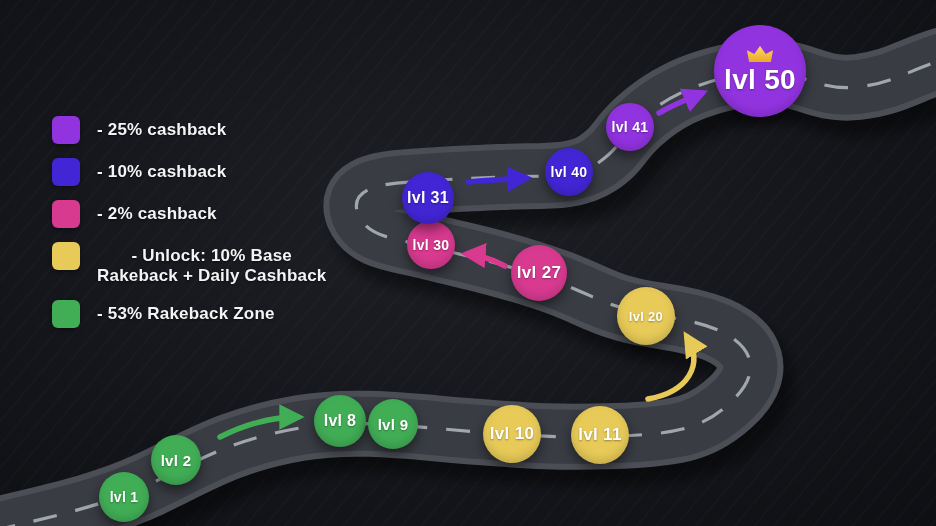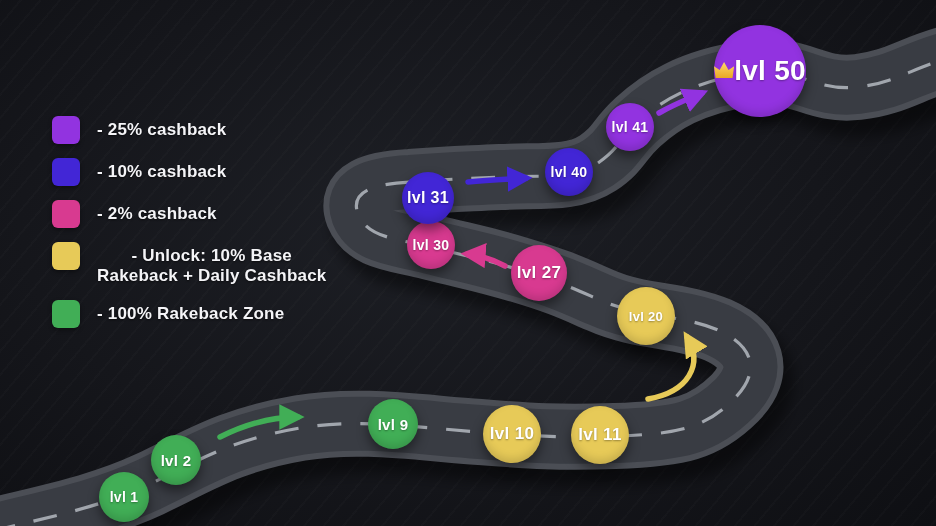--- a/index.html
+++ b/index.html
@@ -16,21 +16,21 @@
   .legend{position:absolute;left:52px;top:116px;display:flex;flex-direction:column;gap:14px;z-index:3;}
   .legend-item{display:flex;align-items:flex-start;gap:17px;text-align:center;}
   .swatch{width:28px;height:28px;border-radius:6px;flex:0 0 auto;box-shadow:0 2px 4px rgba(0,0,0,.4);}
   .legend-label{
     color:#f4f4f7;font-weight:700;font-size:17px;line-height:20px;margin-top:4px;
     white-space:pre-line;letter-spacing:.2px;text-shadow:0 1px 2px rgba(0,0,0,.6);
   }
   .badges{position:absolute;inset:0;z-index:2;pointer-events:none;}
   .badge{
     position:absolute;border-radius:50%;
-    display:flex;flex-direction:row;align-items:center;justify-content:center;
+    display:flex;flex-direction:column;align-items:center;justify-content:center;
     color:#fff;font-weight:700;letter-spacing:.3px;
     box-shadow:0 6px 12px rgba(0,0,0,.45), inset 0 -4px 8px rgba(0,0,0,.15);
   }
   .badge-label{text-shadow:0 1px 2px rgba(0,0,0,.35);white-space:nowrap;}
   .crown{
     width:26px;height:16px;margin-bottom:2px;
     background:linear-gradient(180deg,#ffd96a,#e9a825);
     clip-path:polygon(8% 100%, 0% 26%, 28% 50%, 50% 0%, 72% 50%, 100% 26%, 92% 100%);
   }
 </style>
@@ -91,30 +91,33 @@
         <span class="swatch" style="background: rgb(216, 58, 144);"></span>
         <span class="legend-label">- 2% cashback</span>
       </div>
       <div class="legend-item">
         <span class="swatch" style="background: rgb(231, 202, 88);"></span>
         <span class="legend-label">- Unlock: 10% Base
 Rakeback + Daily Cashback</span>
       </div>
       <div class="legend-item">
         <span class="swatch" style="background: rgb(65, 174, 86);"></span>
-        <span class="legend-label">- 100% Rakeback Zone</span>
+        <span class="legend-label">- 53% Rakeback Zone</span>
       </div>
     </div>
 
   <div class="badges">
       <div class="badge" style="left: 99px; top: 472px; width: 50px; height: 50px; background: radial-gradient(circle at 35% 30%, rgb(65, 174, 86), rgb(65, 174, 86)) rgb(65, 174, 86); font-size: 14px;">
         <span class="badge-label">lvl 1</span>
       </div>
       <div class="badge" style="left: 151px; top: 435px; width: 50px; height: 50px; background: radial-gradient(circle at 35% 30%, rgb(65, 174, 86), rgb(65, 174, 86)) rgb(65, 174, 86); font-size: 15px;">
         <span class="badge-label">lvl 2</span>
+      </div>
+      <div class="badge" style="left: 314px; top: 395px; width: 52px; height: 52px; background: radial-gradient(circle at 35% 30%, rgb(65, 174, 86), rgb(65, 174, 86)) rgb(65, 174, 86); font-size: 16px;">
+        <span class="badge-label">lvl 8</span>
       </div>
       <div class="badge" style="left: 368px; top: 399px; width: 50px; height: 50px; background: radial-gradient(circle at 35% 30%, rgb(65, 174, 86), rgb(65, 174, 86)) rgb(65, 174, 86); font-size: 15px;">
         <span class="badge-label">lvl 9</span>
       </div>
       <div class="badge" style="left: 483px; top: 405px; width: 58px; height: 58px; background: radial-gradient(circle at 35% 30%, rgb(231, 202, 88), rgb(231, 202, 88)) rgb(231, 202, 88); font-size: 17px;">
         <span class="badge-label">lvl 10</span>
       </div>
       <div class="badge" style="left: 571px; top: 406px; width: 58px; height: 58px; background: radial-gradient(circle at 35% 30%, rgb(231, 202, 88), rgb(231, 202, 88)) rgb(231, 202, 88); font-size: 17px;">
         <span class="badge-label">lvl 11</span>
       </div>

